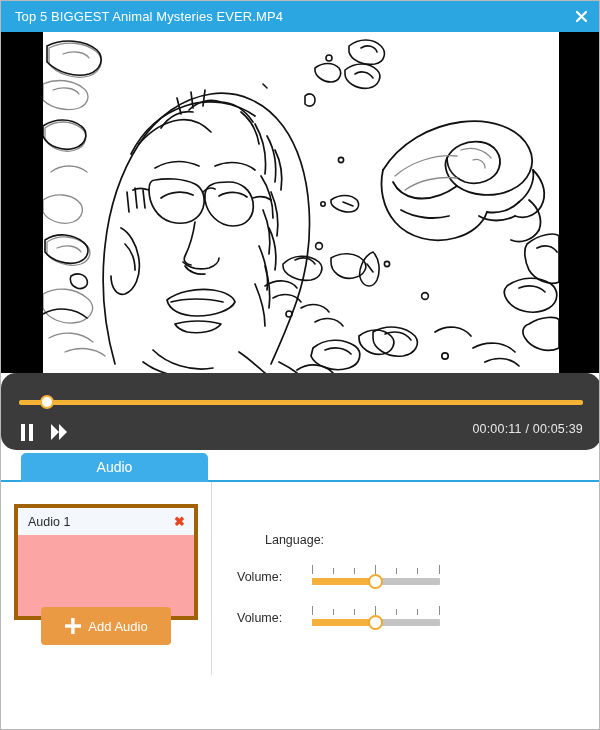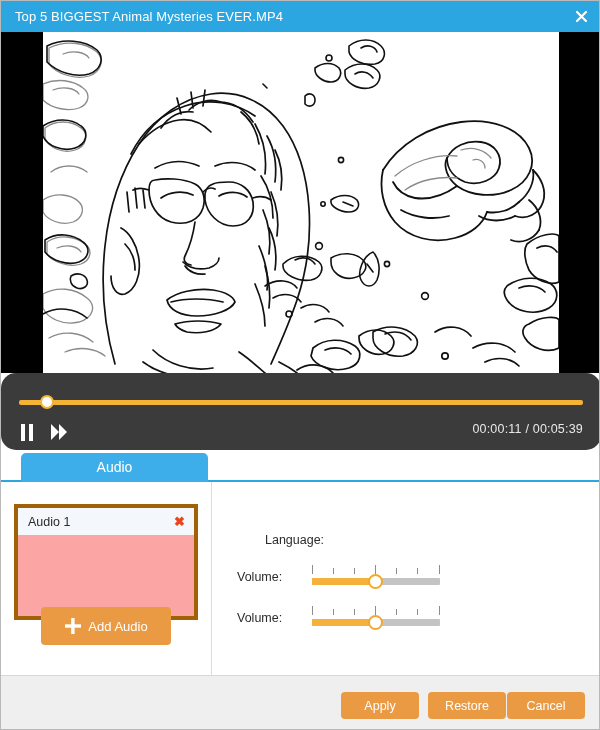--- a/index.html
+++ b/index.html
@@ -629,19 +629,14 @@
           <div class="tick" style="left:105px;"></div>
           <div class="tick major" style="left:127px;"></div>
         </div>
         <div class="slider-track"></div>
         <div class="slider-fill" style="width:66px;"></div>
         <div class="slider-handle" style="left:56px;"></div>
       </div>
     </div>
   </div>
 
-  <div class="footer">
-    <button class="footer-btn btn-apply">Apply</button>
-    <button class="footer-btn btn-restore">Restore</button>
-    <button class="footer-btn btn-cancel">Cancel</button>
-  </div>
 
 </div>
 
 </body></html>

